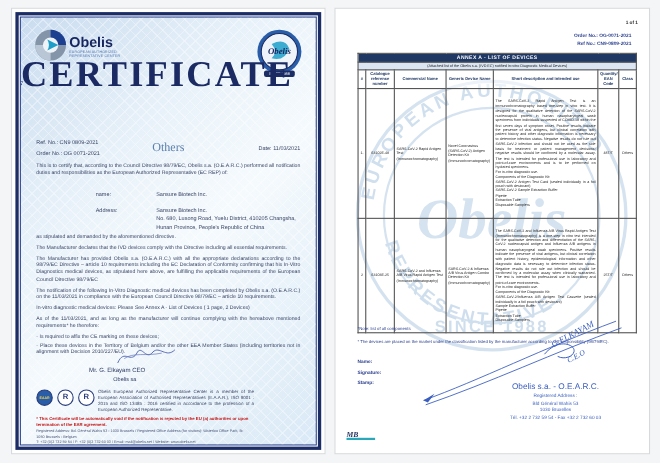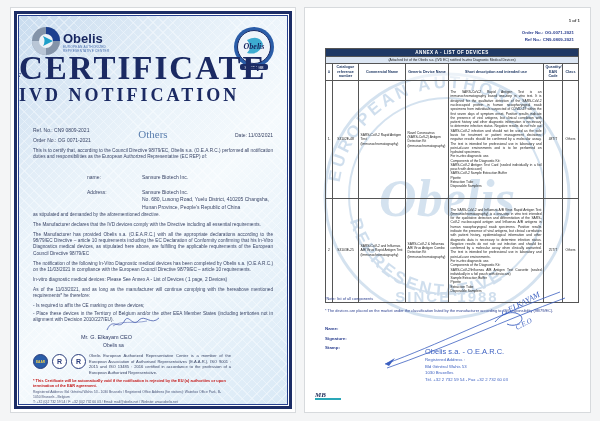--- a/index.html
+++ b/index.html
@@ -47,21 +47,21 @@
   table.annex{border-collapse:collapse;table-layout:fixed;width:253px;background:transparent;}
   table.annex td,table.annex th{border:0.5px solid #555;padding:1px 1.5px;vertical-align:middle;box-sizing:border-box;}
   .annex-title td{background:#1f3864;color:#fff;font-weight:bold;font-size:4.6px;text-align:center;height:8px;letter-spacing:.4px;}
   .annex-sub td{background:#dce6f3;color:#222;font-size:3.4px;text-align:center;height:6px;}
   .annex-head th{font-size:3.7px;color:#1f3864;font-weight:bold;text-align:center;background:rgba(255,255,255,.55);line-height:1.25;}
   .annex td.cell{font-size:3.3px;color:#222;line-height:1.3;}
   td.desc{vertical-align:top;text-align:justify;}
   td.ctr{text-align:center;}
   .note-blue{font-size:3.9px;color:#2b3f8f;line-height:1.5;}
   .stamp-lbl{font-size:4.4px;color:#2b3f8f;font-weight:bold;line-height:2.2;}
-  .stamp{color:#3b5fc0;text-align:left;line-height:1.5;}
+  .stamp{color:#3b5fc0;text-align:center;line-height:1.5;}
   .stamp .s1{font-size:7.5px;}
   .stamp .s2{font-size:4.3px;}
   .mb-mark{font-family:"Liberation Serif",serif;font-style:italic;font-weight:bold;font-size:7px;color:#2a3560;}
   .mb-line{width:26px;height:2px;background:#2aa7b8;margin-top:-1px;}
   .wm{position:absolute;opacity:.42;pointer-events:none;}
 </style>
 </head>
 <body>
 
 <div class="page" id="page-left">
@@ -95,21 +95,20 @@
           <rect x="7" y="38" width="28" height="6" rx="2" fill="#1c2d66"></rect>
           <text x="21" y="42.5" text-anchor="middle" font-size="3.4" fill="#ffffff" font-family="Liberation Sans,sans-serif">SINCE 1988</text>
         </svg>
       </div>
 
       <div class="abs" style="left:0;top:36px;width:100%;text-align:left;">
         <div style="position:relative;display:inline-block;">
           <span class="cert-of abs" style="left:-9px;bottom:4px;">OF</span>
           <span class="cert-title t1">CERTIFICATE</span>
         </div>
-        <div class="cert-title t2" style="margin-top:1px;">IVD NOTIFICATION</div>
       </div>
 
       <div class="abs lbl" style="left:14px;top:110px;line-height:1.9;">
         <div>Ref. No.: CN9 0809-2021</div>
         <div>Order No.: OG 0071-2021</div>
       </div>
       <div class="abs belgium" style="left:0;top:112px;width:100%;text-align:center;">Others</div>
       <div class="abs lbl" style="right:14px;top:116px;">Date: 11/03/2021</div>
 
       <div class="abs body-text" style="left:14px;right:14px;top:132px;">This is to certify that, according to the Council Directive 98/79/EC, Obelis s.a. (O.E.A.R.C.) performed all notification duties and responsibilities as the European Authorized Representative (EC REP) of:</div>

